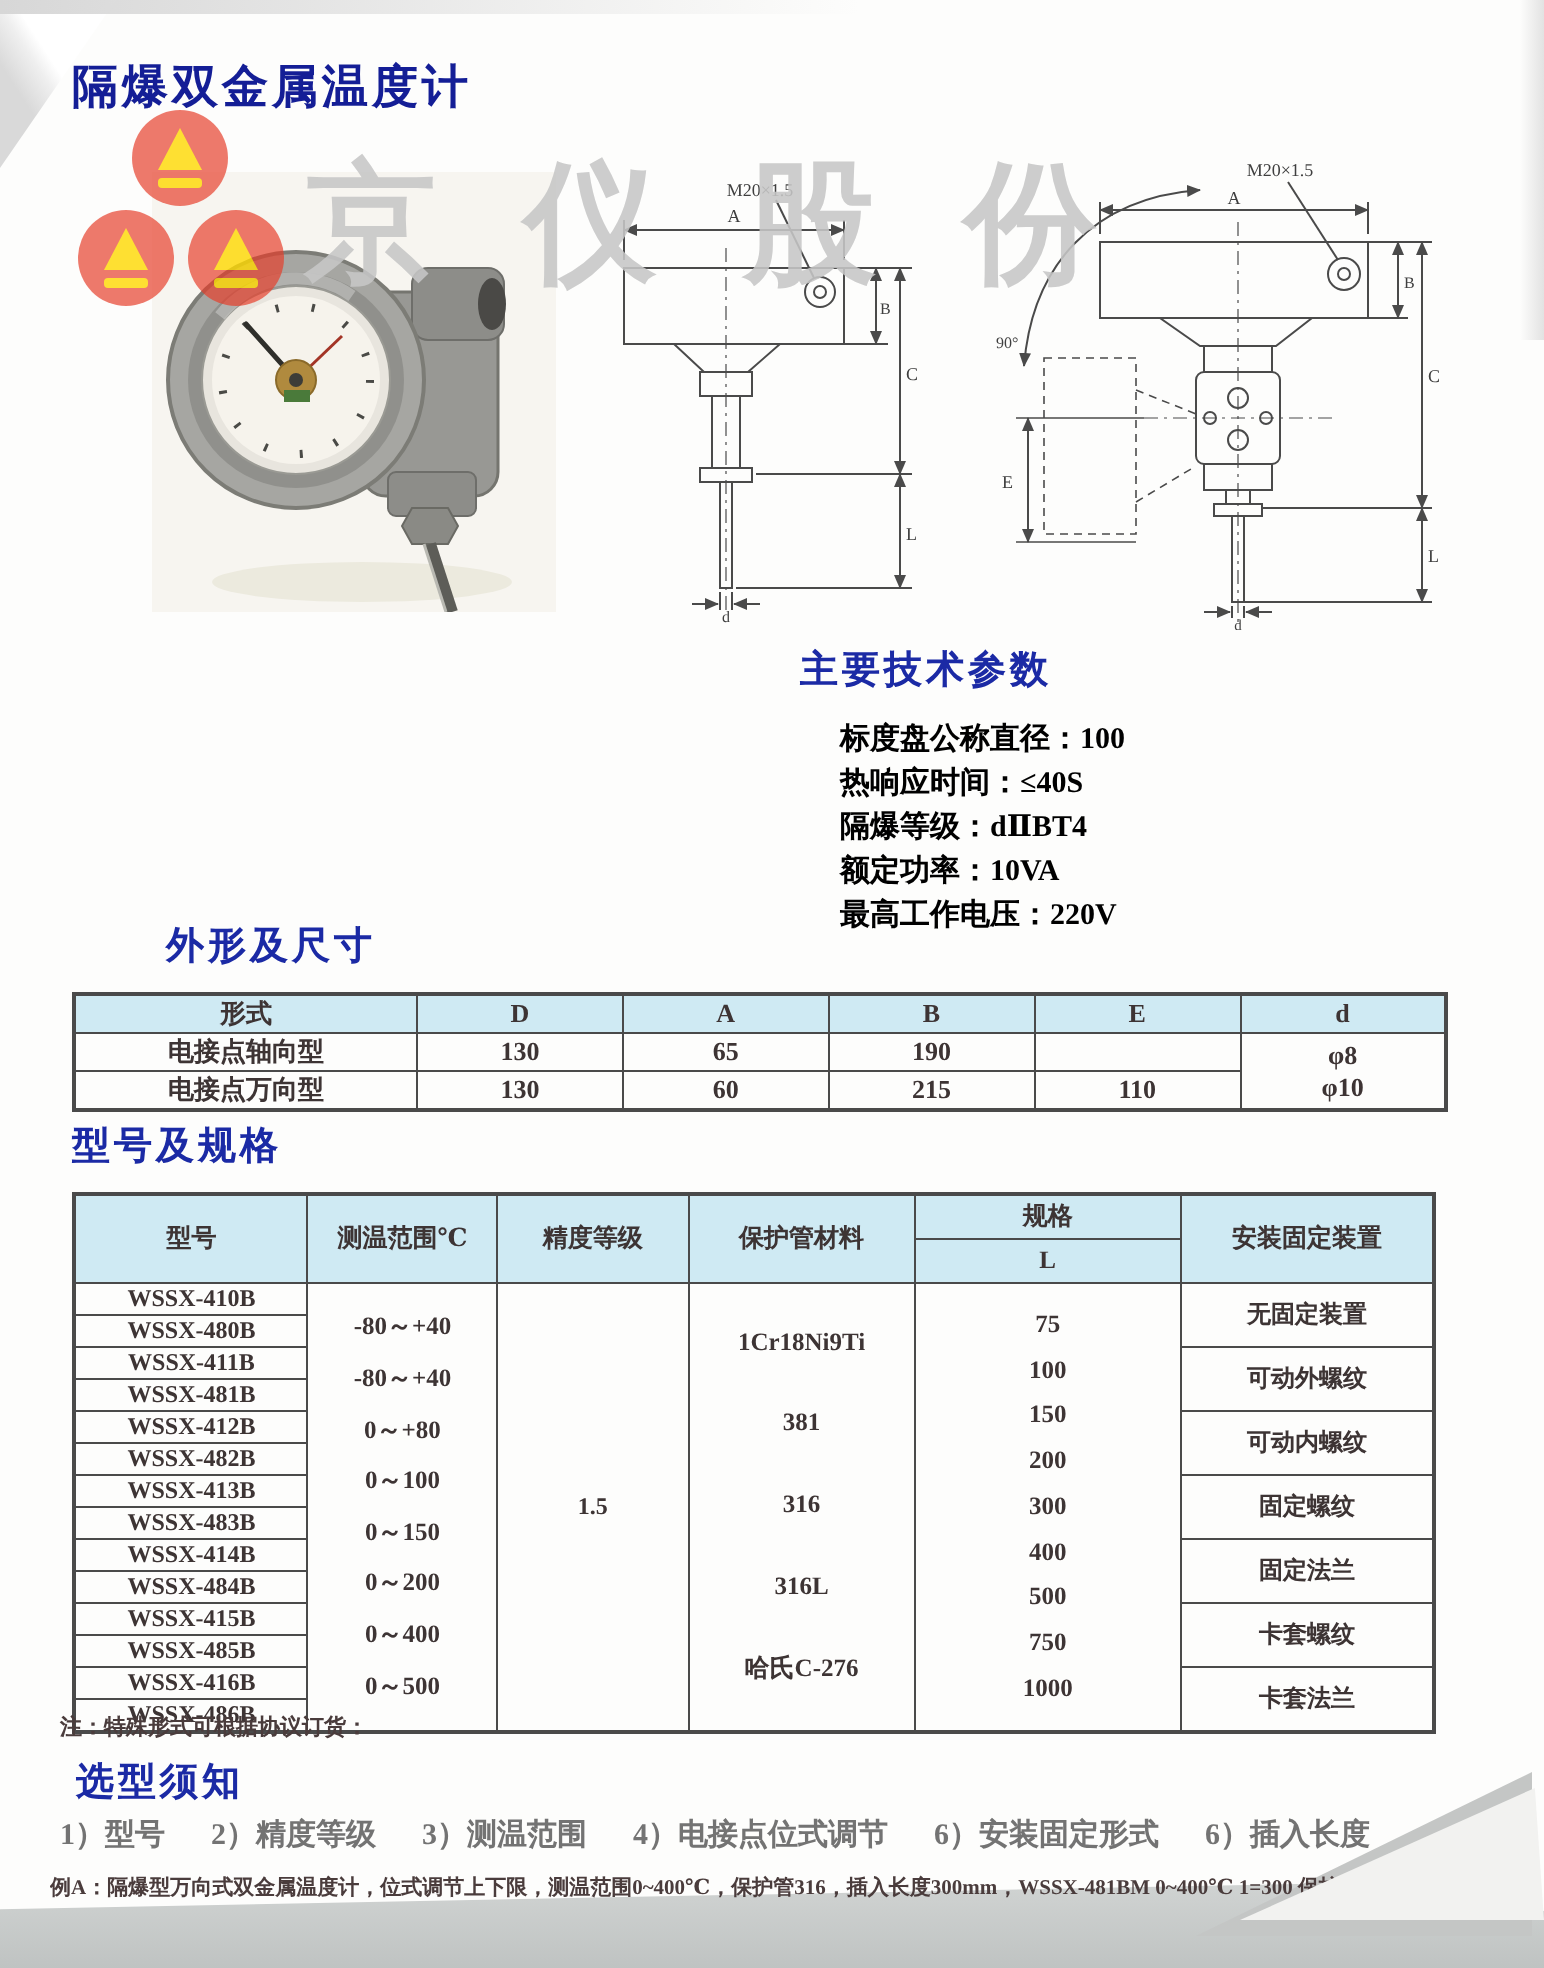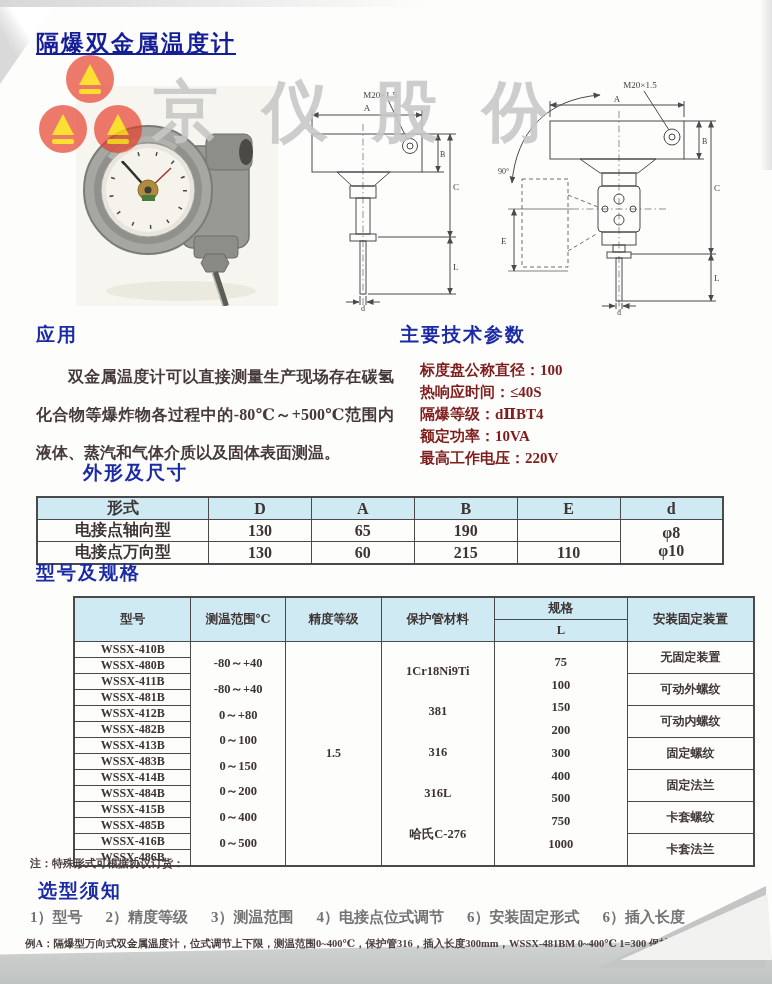--- a/index.html
+++ b/index.html
@@ -16,47 +16,47 @@
   .scan-bottom{position:absolute;left:0;bottom:0;width:100%;height:42px;z-index:7;
            background:linear-gradient(to bottom,#d0d3d2,#bfc3c2);
            clip-path:polygon(0 30%,84% 0,100% 32%,100% 100%,0 100%);}
   .fold-shadow{position:absolute;right:6px;bottom:16px;width:168px;height:82px;z-index:8;
            background:#c4c6c5;clip-path:polygon(100% 0,100% 100%,0 100%);}
   .fold-page{position:absolute;right:0;bottom:24px;width:152px;height:66px;z-index:9;
            background:#f2f2f0;clip-path:polygon(97% 0,0 100%,100% 100%);}
   
   .title{position:absolute;left:36px;top:28px;z-index:3;margin:0;
          font:bold 23px "Liberation Sans","DejaVu Sans",sans-serif;
-         color:#141e96;letter-spacing:2px;text-decoration:underline;}
+         color:#141e96;letter-spacing:2px;}
   .watermark{position:absolute;left:34px;top:52px;z-index:2;display:flex;align-items:center;
          pointer-events:none;}
   .wm-text{font:bold 66px "Liberation Sans",sans-serif;color:#c7c7c7;opacity:.88;
          letter-spacing:44px;margin:8px 0 0 6px;white-space:nowrap;}
   
   .fig{position:absolute;z-index:1;}
   
   .sec-h{font:bold 19px "Liberation Sans","DejaVu Sans",sans-serif;color:#1b2aa5;
          letter-spacing:2px;margin:0;}
   .app-col{position:absolute;left:36px;top:322px;width:358px;z-index:3;}
   .app-col p{margin:10px 0 0 0;font-size:16px;font-weight:600;line-height:38px;
          text-align:justify;text-indent:2em;color:#463a3a;}
   .param-col{position:absolute;left:400px;top:322px;width:344px;z-index:3;}
   .param-list{margin-top:11px;padding-left:20px;}
-  .param-list div{font-size:15px;font-weight:600;line-height:22px;color:#7f1d1d;}
+  .param-list div{font-size:15px;font-weight:600;line-height:22px;color:#000000;}
   
   .dims-h{position:absolute;left:36px;top:460px;margin-left:47px;}
   .dims-table{position:absolute;left:36px;top:496px;width:688px;border-collapse:collapse;
          border:2px solid #4a4a4a;table-layout:fixed;}
   .dims-table th,.dims-table td{border:1px solid #4a4a4a;text-align:center;
-         font-size:16px;font-weight:700;color:#3d3434;padding:0;height:17px;}
+         font-size:13px;font-weight:700;color:#3d3434;padding:0;height:17px;}
   .dims-table thead th{background:#cfeaf3;height:18px;}
   
   .spec-h{position:absolute;left:36px;top:560px;text-align:right;}
   .spec-table{position:absolute;left:36px;top:596px;width:682px;border-collapse:collapse;
-         border:2px solid #4a4a4a;table-layout:fixed;margin-left:37px;}
+         border:2px solid #4a4a4a;table-layout:fixed;}
   .spec-table th,.spec-table td{border:1px solid #4a4a4a;text-align:center;
          font-size:12px;font-weight:700;color:#3d3434;padding:0;}
   .spec-table thead th{background:#cfeaf3;height:21px;font-size:12.5px;}
   .spec-table tbody tr{height:15px;}
   .cell-stack{height:205px;display:flex;flex-direction:column;justify-content:space-around;
          align-items:center;font-size:12.5px;}
   .model-cell{font-size:12px;}
   
   .note{position:absolute;left:30px;top:856px;font-size:11px;font-weight:700;color:#4a3c3c;z-index:8;}
   .sel-h{position:absolute;left:38px;top:878px;z-index:8;}
@@ -214,24 +214,20 @@
       <text x="129" y="27" text-anchor="middle">A</text>
       <text x="10" y="99" font-size="8">90°</text>
       <text x="214" y="69" font-size="8">B</text>
       <text x="226" y="116">C</text>
       <text x="226" y="206">L</text>
       <text x="13" y="169">E</text>
       <text x="131" y="240" text-anchor="middle" font-size="7.5">d</text>
     </g>
   </svg>
 
-  <div class="app-col">
-    <h2 class="sec-h">应用</h2>
-    <p>双金属温度计可以直接测量生产现场存在碳氢化合物等爆炸物各过程中的-80℃～+500℃范围内液体、蒸汽和气体介质以及固体表面测温。</p>
-  </div>
 
   <div class="param-col">
     <h2 class="sec-h">主要技术参数</h2>
     <div class="param-list">
       <div>标度盘公称直径：100</div>
       <div>热响应时间：≤40S</div>
       <div>隔爆等级：dⅡBT4</div>
       <div>额定功率：10VA</div>
       <div>最高工作电压：220V</div>
     </div>

